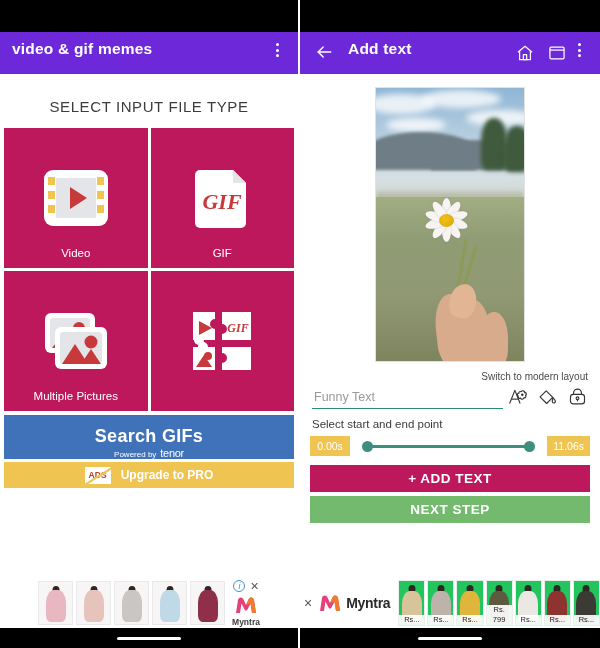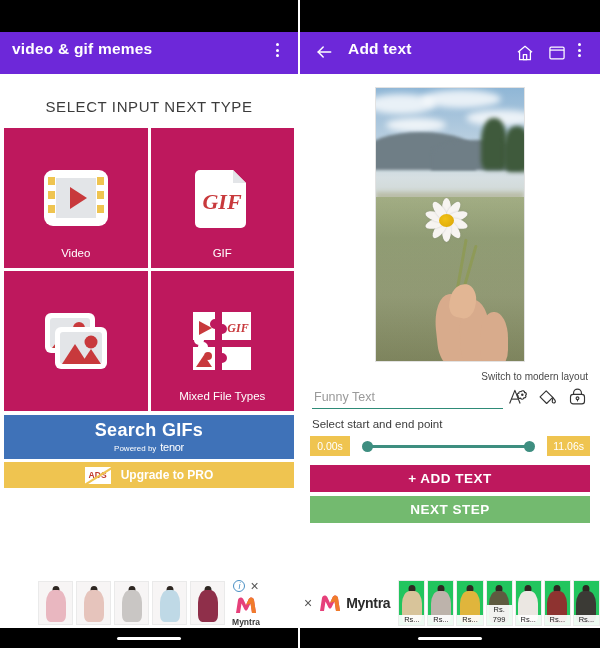--- a/index.html
+++ b/index.html
@@ -54,21 +54,21 @@
     cursor: pointer;
   }
   .tile .art { height: 90px; display:flex; align-items:center; justify-content:center; }
   .tile .tlabel {
     position: absolute; bottom: 9px; left: 0; right: 0; text-align: center;
     color: #ffffff; font-size: 11.5px;
   }
 
   .search-gifs {
     margin: 4px 4px 0 4px; height: 44px; background: #3F72B8;
-    display:flex; flex-direction: column; align-items:center; justify-content:center;
+    display:flex; flex-direction: column; align-items:center; justify-content:flex-end;
     cursor:pointer; color:#fff;
   }
   .sg-main { font-size: 18px; font-weight: bold; letter-spacing:.3px; line-height: 1; }
   .sg-sub { display:flex; align-items: baseline; gap:4px; margin-top: 2px; }
   .sg-powered { font-size: 8px; }
   .sg-tenor { font-size: 11px; letter-spacing: -.3px; }
 
   .upgrade {
     margin: 3px 4px 0 4px; height: 26px; background: #EFC450;
     display:flex; align-items:center; justify-content:center; gap:10px; cursor:pointer;
@@ -183,21 +183,21 @@
     <div class="appbar">
       <div class="appbar-title">video &amp; gif memes</div>
       <div class="spacer"></div>
       <div class="dots">
           <i></i>
           <i></i>
           <i></i>
         </div>
     </div>
 
-    <div class="select-title">SELECT INPUT NEXT TYPE</div>
+    <div class="select-title">SELECT INPUT FILE TYPE</div>
 
     <div class="grid">
 
       <div class="tile">
         <div class="art">
           <svg width="80" height="80" viewBox="0 0 80 80">
             <rect x="8" y="12" width="64" height="56" rx="9" fill="#ffffff"></rect>
             <rect x="20" y="20" width="40" height="40" fill="#E3E5E8"></rect>
             <rect x="12" y="19" width="7" height="8" fill="#EFC450"></rect>
             <rect x="12" y="33" width="7" height="8" fill="#EFC450"></rect>
@@ -229,36 +229,36 @@
             <rect x="15" y="17" width="40" height="30" rx="3" fill="#E3E5E8"></rect>
             <circle cx="44" cy="27" r="6" fill="#C8393C"></circle>
             <path d="M17 47 L28 33 L39 47 Z" fill="#C8393C"></path>
             <rect x="20" y="26" width="52" height="42" rx="6" fill="#ffffff"></rect>
             <rect x="25" y="31" width="42" height="32" rx="3" fill="#E3E5E8"></rect>
             <circle cx="56" cy="41" r="6.5" fill="#C8393C"></circle>
             <path d="M27 63 L40 43 L53 63 Z" fill="#C8393C"></path>
             <path d="M46 63 L56 48 L66 63 Z" fill="#C8393C"></path>
           </svg>
         </div>
+        <div class="tlabel">Multiple Pictures</div>
       </div>
 
       <div class="tile">
         <div class="art">
           <svg width="80" height="80" viewBox="0 0 80 80">
             <path d="M11 11 h22 v7 a5 5 0 0 0 0 10 v11 h-11 a5 5 0 0 1 -10 0 h-1 z" fill="#ffffff"></path>
             <path d="M40 11 h29 v28 h-29 v-6 a5 5 0 0 0 0 -10 z" fill="#ffffff"></path>
             <path d="M11 46 h5 a5 5 0 0 1 10 0 h7 v23 h-22 z" fill="#ffffff"></path>
             <path d="M40 46 h29 v23 h-29 v-7 a5 5 0 0 0 0 -10 z" fill="#ffffff"></path>
             <path d="M17 20 L30 27 L17 34 Z" fill="#C8393C"></path>
             <text x="56" y="31" font-family="Liberation Serif, serif" font-size="12" font-weight="bold" font-style="italic" fill="#C8393C" text-anchor="middle">GIF</text>
             <circle cx="26" cy="55" r="4" fill="#C8393C"></circle>
             <path d="M14 66 L22 54 L30 66 Z" fill="#C8393C"></path>
           </svg>
         </div>
-        <div class="tlabel">Mixed File Types</div>
       </div>
     </div>
 
     <div class="search-gifs">
       <div class="sg-main">Search GIFs</div>
       <div class="sg-sub">
         <span class="sg-powered">Powered by</span>
         <span class="sg-tenor">tenor</span>
       </div>
     </div>

